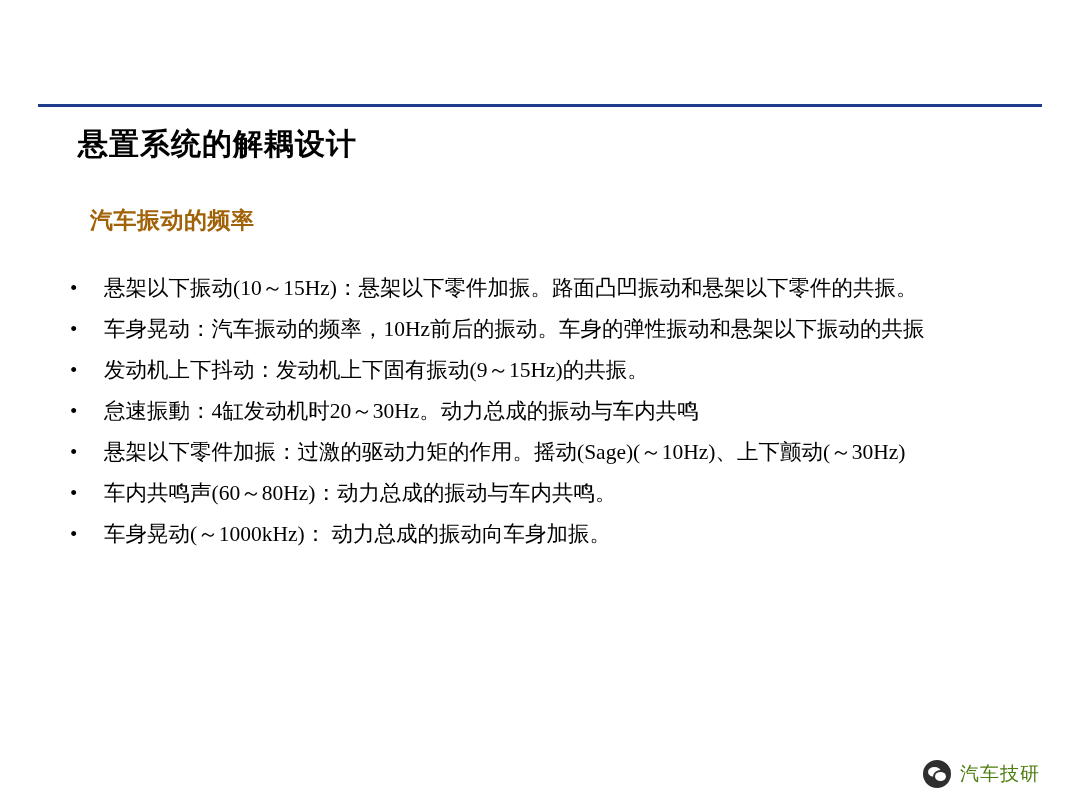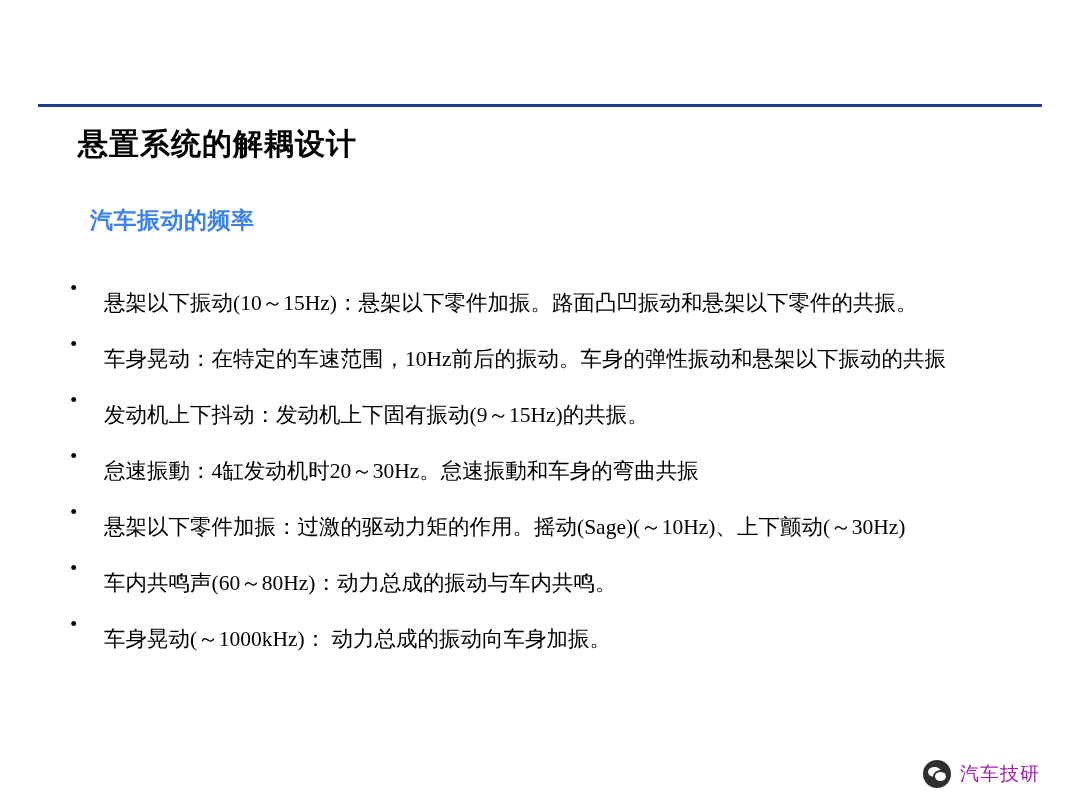--- a/index.html
+++ b/index.html
@@ -42,21 +42,21 @@
     white-space: nowrap;
   }
   .slide-subtitle {
     position: absolute;
     left: 90px;
     top: 205px;
     font-family: "DejaVu Sans", "Liberation Sans", sans-serif;
     font-weight: bold;
     font-size: 23px;
     letter-spacing: 0.5px;
-    color: #3b82f6;
+    color: #a16207;
     white-space: nowrap;
   }
   .bullet-list {
     position: absolute;
     left: 62px;
     top: 272px;
     width: 970px;
   }
   .bullet-row {
     display: flex;
@@ -72,21 +72,20 @@
     text-align: left;
     padding-left: 8px;
     box-sizing: border-box;
   }
   .bullet-text {
     flex: 1 1 auto;
     font-size: 21.5px;
     line-height: 32px;
     color: #000000;
     text-align: left;
-    margin-top: 15px;
   }
   .footer-logo {
     position: absolute;
     right: 40px;
     bottom: 22px;
     display: flex;
     align-items: center;
     gap: 9px;
   }
   .wechat-mark {
@@ -114,21 +113,21 @@
     top: 12px;
     width: 11px;
     height: 9px;
     border-radius: 50%;
     background: #ffffff;
     box-shadow: 0 0 0 2px #2f2f2f;
   }
   .footer-text {
     font-family: Liberation Mono, monospace;
     font-size: 19px;
-    color: #a21caf;
+    color: #4d7c0f;
     letter-spacing: 1px;
     white-space: nowrap;
   }
 </style>
 </head>
 <body>
 
 <div class="slide">
 
   <div class="top-rule"></div>
@@ -139,31 +138,31 @@
 
   <div class="bullet-list">
 
     <div class="bullet-row">
       <div class="bullet-mark">•</div>
       <div class="bullet-text">悬架以下振动(10～15Hz)：悬架以下零件加振。路面凸凹振动和悬架以下零件的共振。</div>
     </div>
 
     <div class="bullet-row">
       <div class="bullet-mark">•</div>
-      <div class="bullet-text">车身晃动：在特定的车速范围，10Hz前后的振动。车身的弹性振动和悬架以下振动的共振</div>
+      <div class="bullet-text">车身晃动：汽车振动的频率，10Hz前后的振动。车身的弹性振动和悬架以下振动的共振</div>
     </div>
 
     <div class="bullet-row">
       <div class="bullet-mark">•</div>
       <div class="bullet-text">发动机上下抖动：发动机上下固有振动(9～15Hz)的共振。</div>
     </div>
 
     <div class="bullet-row">
       <div class="bullet-mark">•</div>
-      <div class="bullet-text">怠速振動：4缸发动机时20～30Hz。怠速振動和车身的弯曲共振</div>
+      <div class="bullet-text">怠速振動：4缸发动机时20～30Hz。动力总成的振动与车内共鸣</div>
     </div>
 
     <div class="bullet-row">
       <div class="bullet-mark">•</div>
       <div class="bullet-text">悬架以下零件加振：过激的驱动力矩的作用。摇动(Sage)(～10Hz)、上下颤动(～30Hz)</div>
     </div>
 
     <div class="bullet-row">
       <div class="bullet-mark">•</div>
       <div class="bullet-text">车内共鸣声(60～80Hz)：动力总成的振动与车内共鸣。</div>

